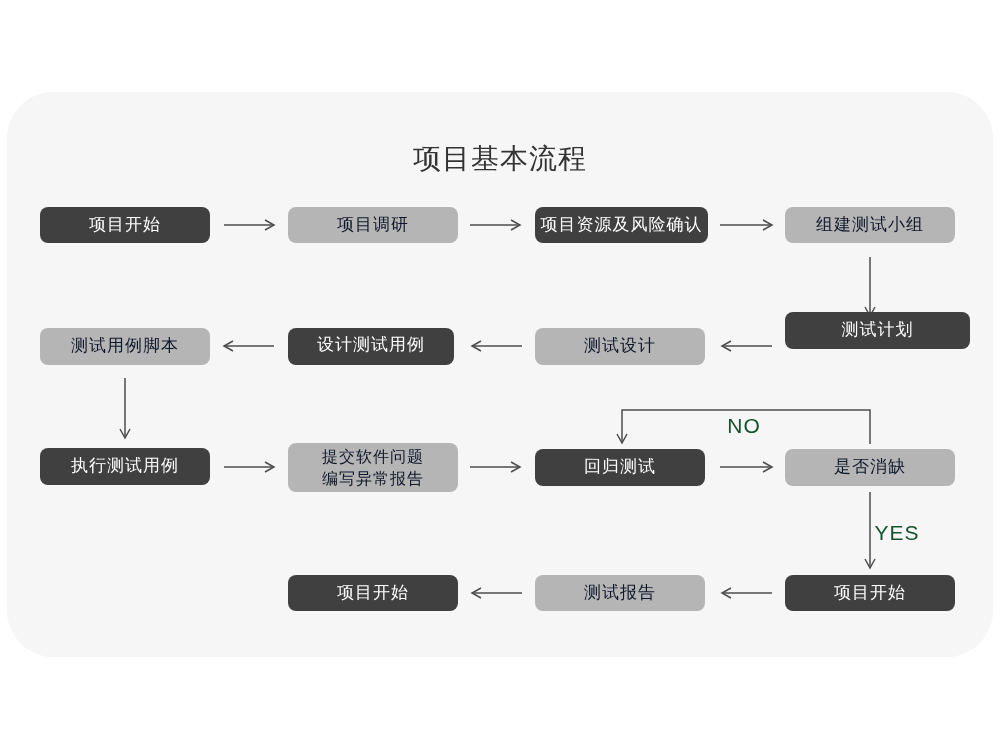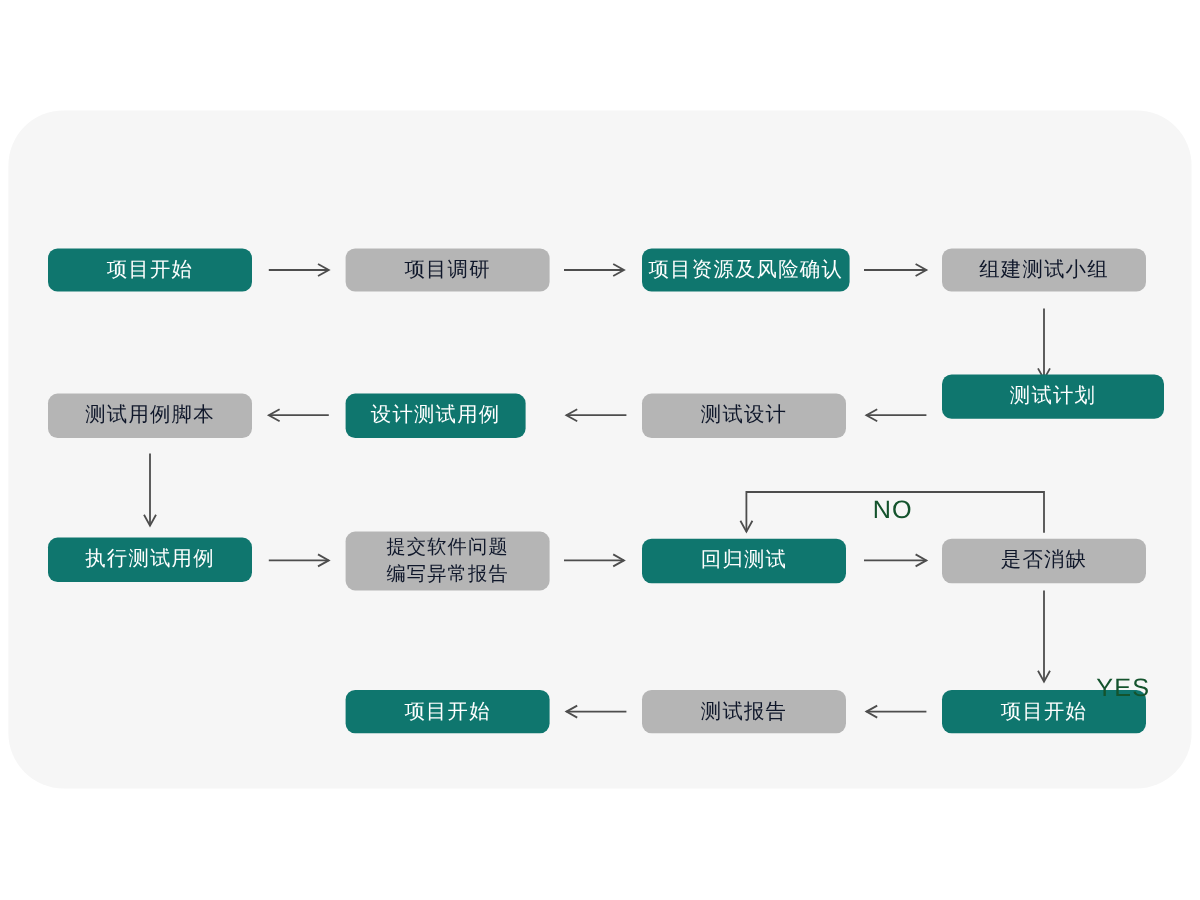--- a/index.html
+++ b/index.html
@@ -34,37 +34,38 @@
     display: flex;
     align-items: center;
     justify-content: center;
     text-align: center;
     border-radius: 8px;
     font-size: 17px;
     letter-spacing: 1px;
     line-height: 1.35;
     white-space: pre-line;
   }
-  .node.primary { background: #0f766e; color: #ffffff; text-align: center; }
+  .node.primary { background: #404040; color: #ffffff; text-align: center; }
   .node.muted   { background: #b5b5b5; color: #0f172a; }
 
   .edge-label {
     position: absolute;
     transform: translate(-50%, -50%);
     font-size: 21px;
     letter-spacing: 1px;
     color: #14532d;
   }
 </style>
 </head>
 <body>
 
 <div class="stage">
   <div class="card"></div>
 
+  <div class="diagram-title">项目基本流程</div>
 
   <svg id="edges-svg" width="1000" height="750" viewBox="0 0 1000 750">
     <defs>
       <marker id="arrowhead" markerWidth="16" markerHeight="14" refX="0" refY="0" orient="auto" markerUnits="userSpaceOnUse" viewBox="-12 -7 16 14">
         <path d="M -9 -5 L 0 0 L -9 5" fill="none" stroke="#4d4d4d" stroke-width="1.5"></path>
       </marker>
     </defs>
     <g id="edges-group">
         <polyline points="224,225 274,225" fill="none" stroke="#4d4d4d" stroke-width="1.5" marker-end="url(#arrowhead)"></polyline>
         <polyline points="470,225 520,225" fill="none" stroke="#4d4d4d" stroke-width="1.5" marker-end="url(#arrowhead)"></polyline>
@@ -83,29 +84,29 @@
         <polyline points="522,593 472,593" fill="none" stroke="#4d4d4d" stroke-width="1.5" marker-end="url(#arrowhead)"></polyline>
       </g>
   </svg>
 
   <div id="nodes-layer">
       <div class="node primary" style="left: 40px; top: 207px; width: 170px; height: 36px;">项目开始</div>
       <div class="node muted" style="left: 288px; top: 207px; width: 170px; height: 36px;">项目调研</div>
       <div class="node primary" style="left: 535px; top: 207px; width: 173px; height: 36px;">项目资源及风险确认</div>
       <div class="node muted" style="left: 785px; top: 207px; width: 170px; height: 36px;">组建测试小组</div>
       <div class="node muted" style="left: 40px; top: 328px; width: 170px; height: 37px;">测试用例脚本</div>
-      <div class="node primary" style="left: 288px; top: 328px; width: 150px; height: 37px;">设计测试用例</div>
+      <div class="node primary" style="left: 288px; top: 328px; width: 166px; height: 37px; font-family: Liberation Mono, monospace;">设计测试用例</div>
       <div class="node muted" style="left: 535px; top: 328px; width: 170px; height: 37px;">测试设计</div>
       <div class="node primary" style="left: 785px; top: 312px; width: 185px; height: 37px;">测试计划</div>
       <div class="node primary" style="left: 40px; top: 448px; width: 170px; height: 37px;">执行测试用例</div>
       <div class="node muted" style="left: 288px; top: 443px; width: 170px; height: 49px; font-size: 16px;">提交软件问题
 编写异常报告</div>
       <div class="node primary" style="left: 535px; top: 449px; width: 170px; height: 37px;">回归测试</div>
       <div class="node muted" style="left: 785px; top: 449px; width: 170px; height: 37px;">是否消缺</div>
       <div class="node primary" style="left: 785px; top: 575px; width: 170px; height: 36px;">项目开始</div>
       <div class="node muted" style="left: 535px; top: 575px; width: 170px; height: 36px;">测试报告</div>
       <div class="node primary" style="left: 288px; top: 575px; width: 170px; height: 36px;">项目开始</div>
     </div>
   <div id="labels-layer">
       <span class="edge-label" style="left: 744px; top: 426px;">NO</span>
-      <span class="edge-label" style="left: 936px; top: 533px; margin-top: 41px;">YES</span>
+      <span class="edge-label" style="left: 897px; top: 533px;">YES</span>
     </div>
 </div>
 
 </body></html>

